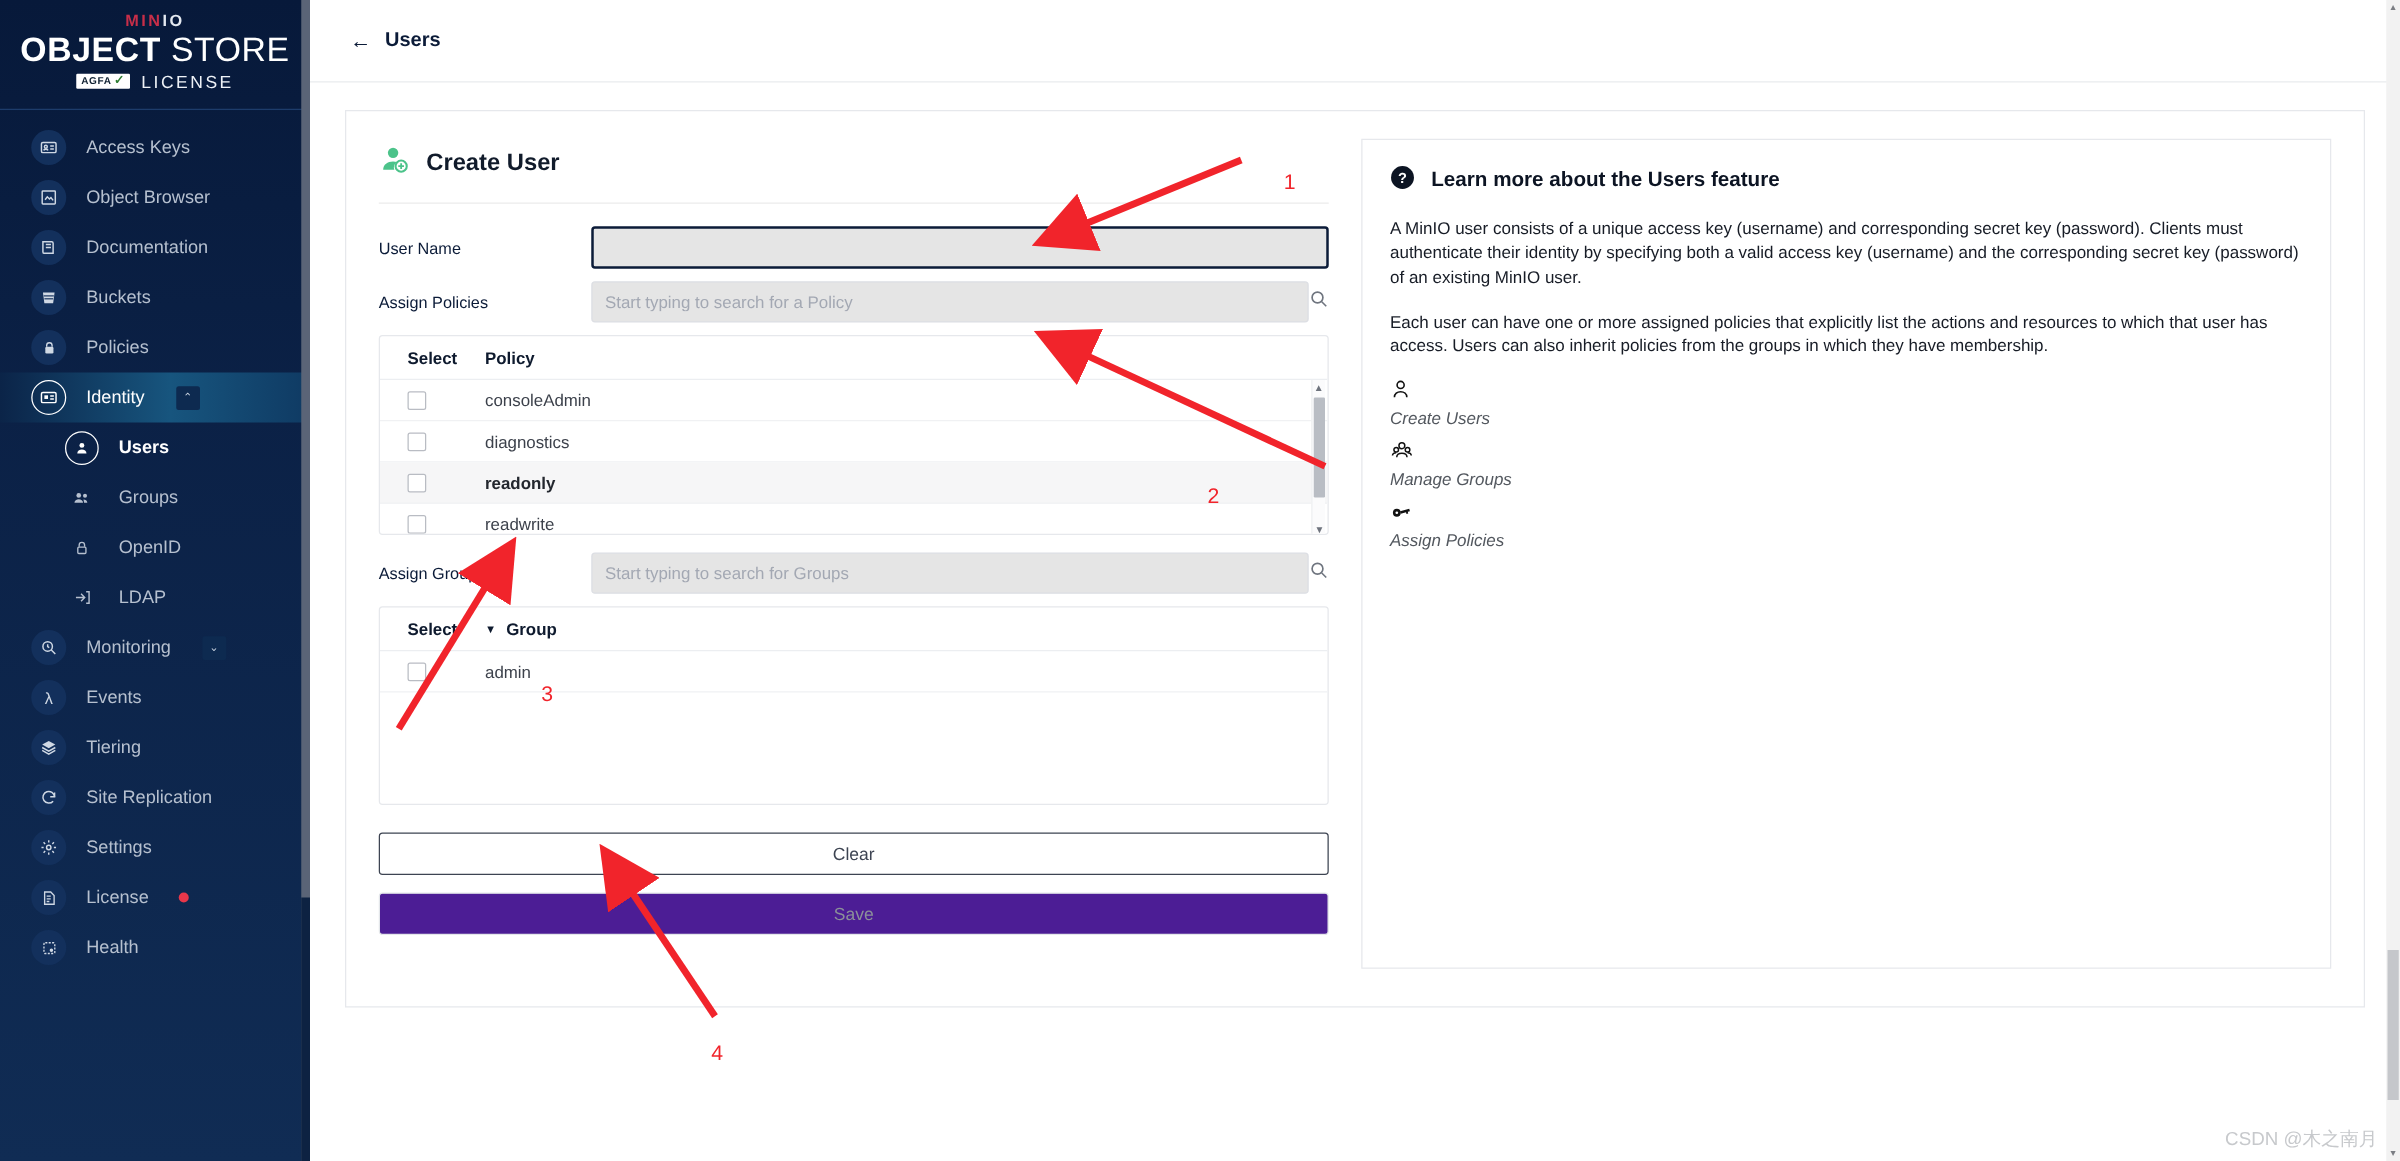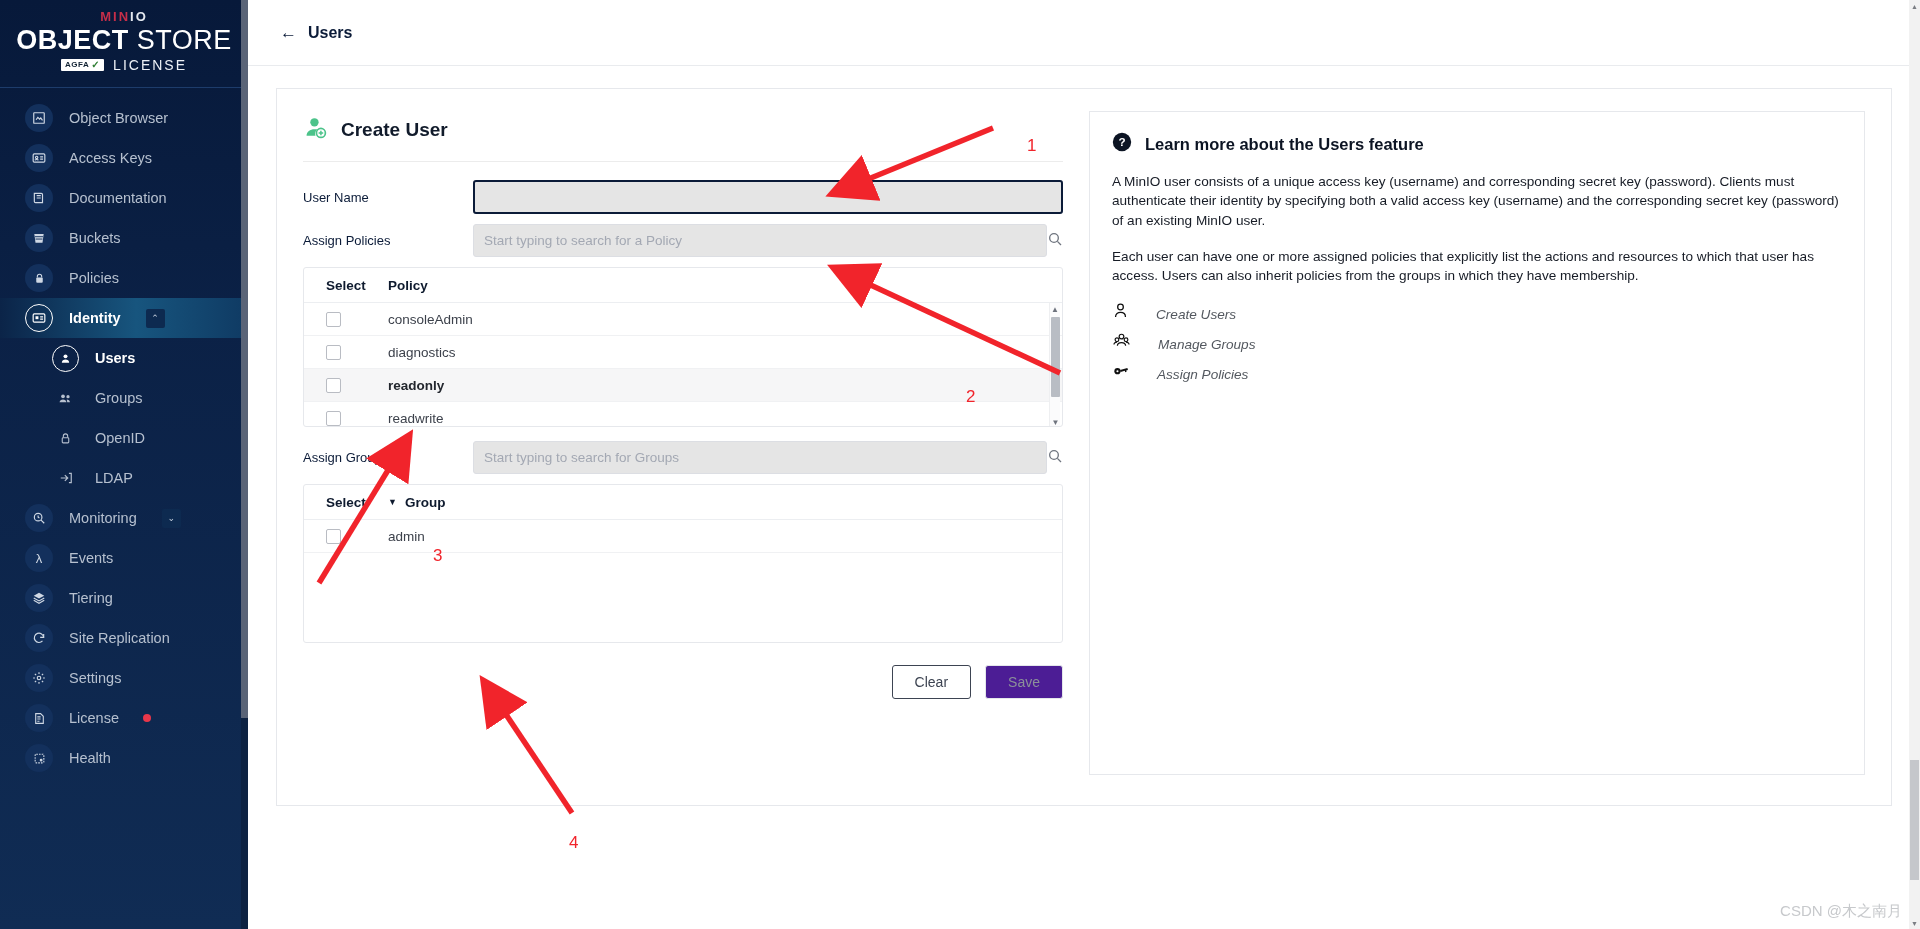--- a/index.html
+++ b/index.html
@@ -62,21 +62,21 @@
   }
   .nav-item.active {
     background: linear-gradient(90deg, #0b2448 0%, #17557e 55%, #0f3a63 100%);
   }
   .nav-item .ico {
     width: 28px; height: 28px; min-width: 28px; border-radius: 50%;
     background: #13305c; display: flex; align-items: center; justify-content: center;
     font-size: 13px; color: #cfd8e4;
   }
   .nav-item.active .ico { background: transparent; border: 1.4px solid #fff; color:#fff;}
-  .nav-item.active > .label { color: #fff; font-weight: 700; }
+  .nav-item.active > .label { color: #fff; font-weight: 400; }
   .chev {
     width: 19px; height: 19px; background: #0d2a50; border-radius: 2px;
     display: inline-flex; align-items: center; justify-content: center;
     font-size: 9px; color: #c9d3e0; margin-left: 9px;
   }
   .sub-item {
     display: flex; align-items: center; gap: 16px;
     height: 40px; padding-left: 52px; cursor: pointer;
     font-size: 14.5px; color: #b6c0cf;
   }
@@ -176,44 +176,44 @@
   }
   .vscroll .arrow {
     height: 12px; font-size: 8px; color: #6e737d; display:flex;
     align-items:center; justify-content:center;
   }
   .vscroll .thumb {
     position: absolute; left: 1px; top: 14px; width: 9px; height: 80px;
     background: #b9bdc4; border-radius: 1px;
   }
 
-  .btnrow { display: flex; justify-content: flex-end; gap: 14px; margin-top: 22px; }
+  .btnrow { display: flex; justify-content: flex-end; gap: 14px; margin-top: 22px; flex-direction: column; }
   .btn {
     height: 34px; min-width: 72px; padding: 0 22px; border-radius: 3px;
     font-size: 14px; cursor: pointer; font-family: "Liberation Sans", sans-serif;
   }
   .btn.clear { background: #fff; border: 1px solid #3d4452; color: #3d4452; }
   .btn.save { background: #4c1d95; border: 1px solid #e4e7ea; color: #8b9099; }
 
   
   .help-col {
     flex: 1; border: 1px solid #e6e8ec; padding: 20px 22px;
     background: #fff;
   }
   .help-title {
     display: flex; align-items: center; gap: 13px;
     font-size: 16.5px; font-weight: 700; color: #0c1423; margin-bottom: 16px;
   }
   .help-p {
     font-size: 13.6px; line-height: 1.42; color: #171c26; margin: 0 0 17px 0;
   }
   .help-link {
-    display: flex; align-items: flex-end; gap: 27px;
+    display: flex; align-items: flex-start; gap: 4px;
     font-size: 13.6px; font-style: italic; color: #53585f;
-    margin-bottom: 10px; cursor: pointer;
+    margin-bottom: 10px; cursor: pointer; flex-direction: column;
   }
 
   
   .overlay { position: absolute; inset: 0; pointer-events: none; z-index: 50; }
   .anno-num {
     position: absolute; color: #f1242b; font-size: 17px;
     font-family: "Liberation Sans", sans-serif;
   }
   .watermark {
     position: absolute; right: 18px; bottom: 8px;
@@ -252,36 +252,36 @@
           </span>
         <span class="lic-text">LICENSE</span>
       </div>
     </div>
 
     <nav class="nav">
 
       <div class="nav-item">
         <span class="ico">
           <svg class="i" width="14" height="14" viewBox="0 0 24 24" fill="none" stroke="currentColor" stroke-width="2">
-              <rect x="3" y="3" width="18" height="18" rx="1"></rect>
-              <path d="M7 15l3-4 3 3 2-2 3 4"></path>
-            </svg>
-        </span>
-        <span class="label">Object Browser</span>
-      </div>
-
-      <div class="nav-item">
-        <span class="ico">
-          <svg class="i" width="14" height="14" viewBox="0 0 24 24" fill="none" stroke="currentColor" stroke-width="2">
               <rect x="2" y="5" width="20" height="14" rx="2"></rect>
               <circle cx="8" cy="11" r="2"></circle>
               <path d="M14 10h5M14 14h5M5 16c1-2 5-2 6 0"></path>
             </svg>
         </span>
         <span class="label">Access Keys</span>
+      </div>
+
+      <div class="nav-item">
+        <span class="ico">
+          <svg class="i" width="14" height="14" viewBox="0 0 24 24" fill="none" stroke="currentColor" stroke-width="2">
+              <rect x="3" y="3" width="18" height="18" rx="1"></rect>
+              <path d="M7 15l3-4 3 3 2-2 3 4"></path>
+            </svg>
+        </span>
+        <span class="label">Object Browser</span>
       </div>
 
       <div class="nav-item">
         <span class="ico">
           <svg class="i" width="14" height="14" viewBox="0 0 24 24" fill="none" stroke="currentColor" stroke-width="2">
               <path d="M4 4h12a2 2 0 012 2v14H6a2 2 0 01-2-2z"></path>
               <path d="M8 8h7M8 12h7"></path>
             </svg>
         </span>
         <span class="label">Documentation</span>

